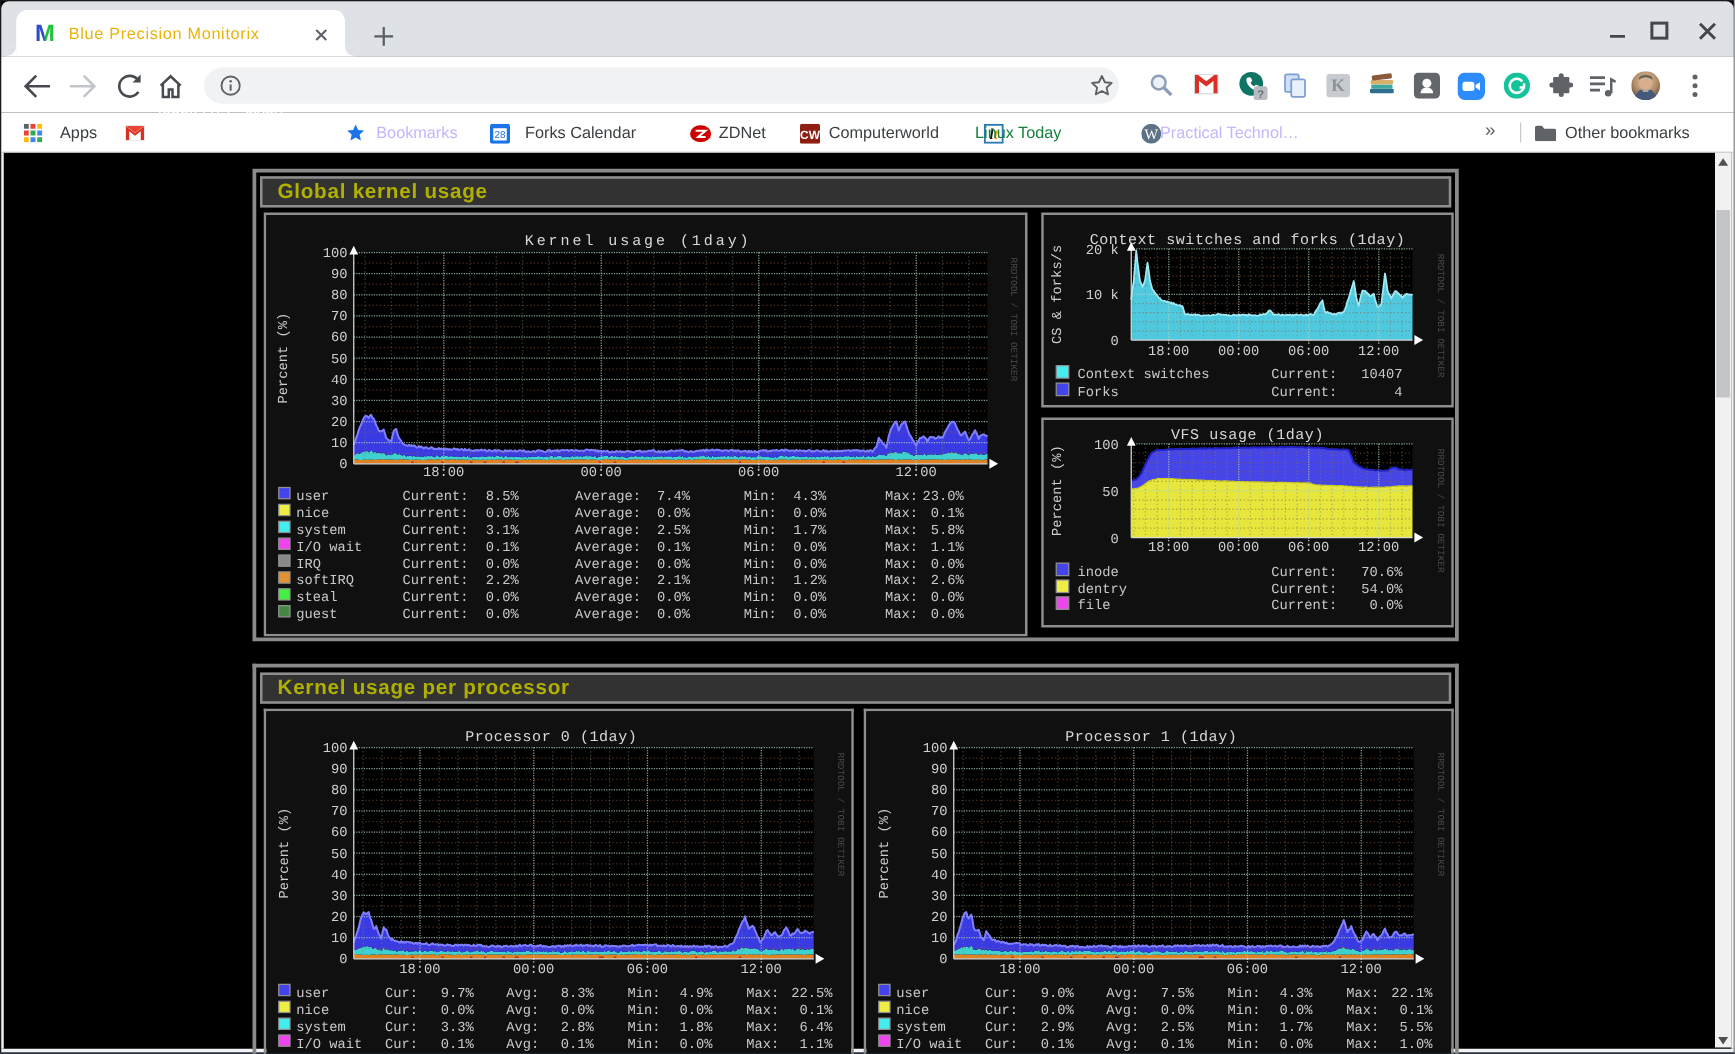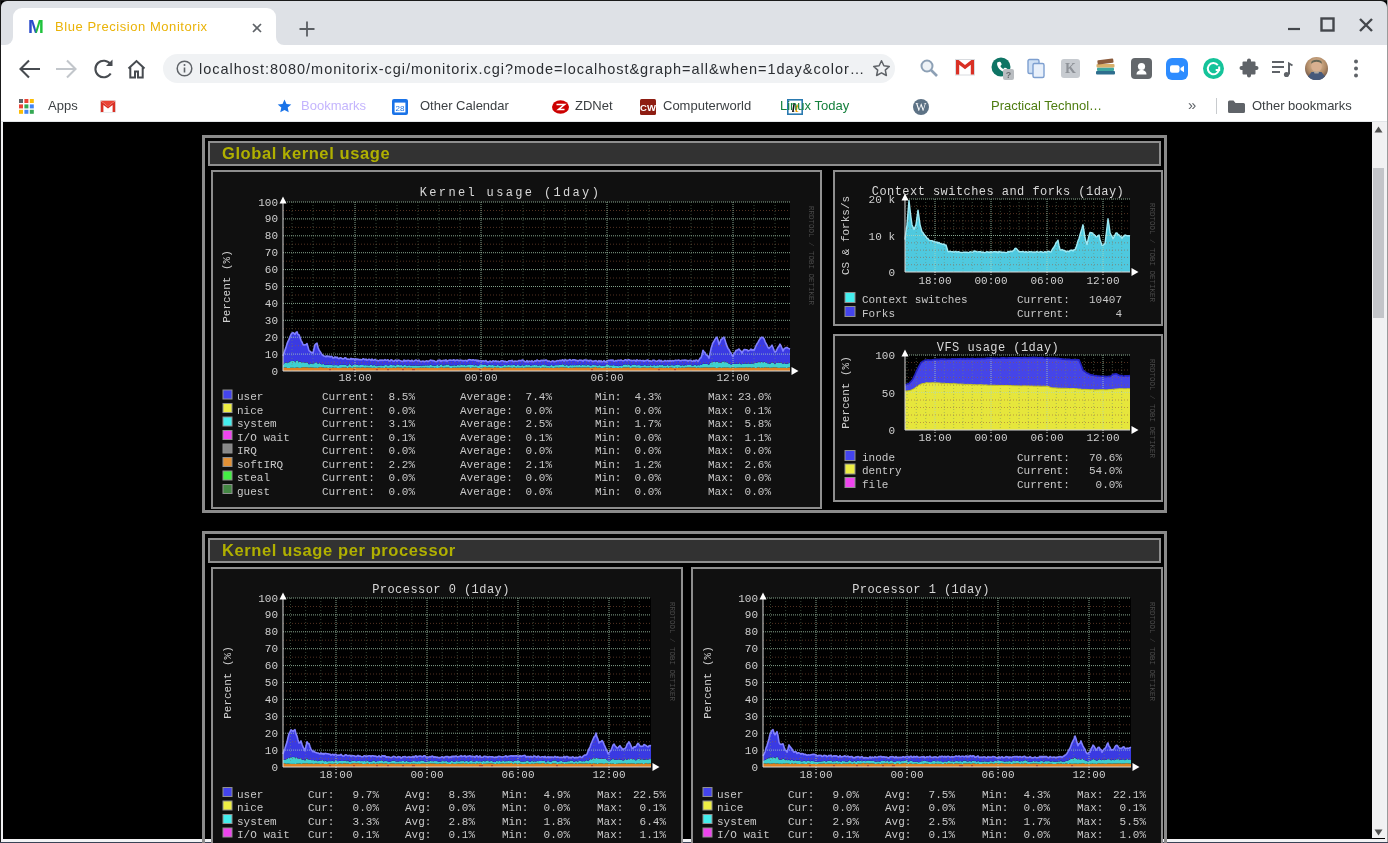--- a/index.html
+++ b/index.html
@@ -42,21 +42,20 @@
 <path d="M92.5 8.2A8.3 8.3 0 1 0 92.7 17.5" stroke="#474b50" stroke-width="2.1" fill="none"></path>
 <path d="M94.5 3.5V10H88Z" fill="#474b50"></path>
 <path d="M110.5 12.5L118.5 5L126.5 12.5M112.3 11.3V21.5H117V15.5H120V21.5H124.7V11.3" stroke="#474b50" stroke-width="2" fill="none"></path>
 </svg>
     <div style="position:absolute;left:163px;top:54px;width:732px;height:29px;background:#f0f2f4;border-radius:15px"></div>
     <svg style="position:absolute;left:176px;top:60px" width="17" height="17">
       <circle cx="8.5" cy="8.5" r="7.3" stroke="#5f6368" stroke-width="1.5" fill="none"></circle>
       <path d="M8.5 7.5V12.5" stroke="#5f6368" stroke-width="1.6"></path>
       <circle cx="8.5" cy="5" r="1" fill="#5f6368"></circle>
     </svg>
-    <div style="position:absolute;left:199px;top:61px;font:14.5px 'Liberation Sans',sans-serif;color:#2b2e32;letter-spacing:.97px">localhost:8080/monitorix-cgi/monitorix.cgi?mode=localhost&amp;graph=all&amp;when=1day&amp;color…</div>
     <svg style="position:absolute;left:872px;top:59px" width="19" height="19">
       <path d="M9.5 1.8l2.4 5 5.4.6-4 3.7 1.1 5.4-4.9-2.7-4.9 2.7 1.1-5.4-4-3.7 5.4-.6z" stroke="#5f6368" stroke-width="1.5" fill="none" stroke-linejoin="round"></path>
     </svg>
     <svg style="position:absolute;left:918px;top:58px" width="21" height="21">
       <circle cx="9" cy="8" r="5.5" stroke="#8da0b5" stroke-width="2" fill="#eef2f6"></circle>
       <path d="M13 12L19 18" stroke="#8da0b5" stroke-width="2.6"></path>
     </svg>
     <svg style="position:absolute;left:955px;top:59px" width="20" height="17">
       <rect x="0.5" y="0.5" width="19" height="15.5" fill="#fff" stroke="#d8dbdf" stroke-width="1"></rect>
       <path d="M1 1v14.5h3.2V5.8l5.8 4.4l5.8-4.4v9.7H19V1h-2.6L10 5.9L3.6 1Z" fill="#d93025"></path>
@@ -144,41 +143,41 @@
     <div style="position:absolute;top:84px;font:13px 'Liberation Sans',sans-serif;color:#ffffff;left:126px">Inbox (16) - sjvn0…</div>
     <svg style="position:absolute;left:277px;top:99px" width="15" height="15">
       <path d="M7.5 0.5l2 4.4 4.8.5-3.6 3.2 1 4.7-4.2-2.4-4.2 2.4 1-4.7L0.7 5.4l4.8-.5z" fill="#1a73e8"></path>
     </svg>
     <div style="position:absolute;top:98px;font:13px 'Liberation Sans',sans-serif;color:#c4b5fd;left:301px">Bookmarks</div>
     <svg style="position:absolute;left:392px;top:99px" width="16" height="16">
       <rect width="16" height="16" rx="2" fill="#1a73e8"></rect>
       <rect x="2.6" y="3.6" width="10.8" height="9.8" fill="#fff"></rect>
       <text x="8" y="11.6" text-anchor="middle" font-family="'Liberation Sans',sans-serif" font-size="8" fill="#1a73e8">28</text>
     </svg>
-    <div style="position:absolute;top:98px;font:13px 'Liberation Sans',sans-serif;color:#3c4043;left:420px">Other Calendar</div>
+    <div style="position:absolute;top:98px;font:13px 'Liberation Sans',sans-serif;color:#3c4043;left:420px">Forks Calendar</div>
     <svg style="position:absolute;left:552px;top:100px" width="17" height="14">
       <ellipse cx="8.5" cy="7" rx="8.5" ry="6.8" fill="#c00"></ellipse>
       <path d="M4.5 4.5h8l-6 5h6" stroke="#fff" stroke-width="1.6" fill="none"></path>
     </svg>
     <div style="position:absolute;top:98px;font:13px 'Liberation Sans',sans-serif;color:#3c4043;left:575px">ZDNet</div>
     <svg style="position:absolute;left:640px;top:99px" width="16" height="16">
       <rect width="16" height="16" rx="1.5" fill="#8e1d12"></rect>
       <text x="8" y="12" text-anchor="middle" font-family="'Liberation Sans',sans-serif" font-weight="bold" font-size="9.5" fill="#fff">CW</text>
     </svg>
     <div style="position:absolute;top:98px;font:13px 'Liberation Sans',sans-serif;color:#3c4043;left:663px">Computerworld</div>
     <svg style="position:absolute;left:787px;top:99px" width="16" height="16">
       <rect x="0.8" y="0.8" width="14.4" height="14.4" fill="#fff" stroke="#2a7ab0" stroke-width="1.6"></rect>
       <text x="8" y="12.5" text-anchor="middle" font-family="'Liberation Serif',serif" font-weight="bold" font-style="italic" font-size="12" fill="#111">l<tspan fill="#e8a000">t</tspan></text>
     </svg>
     <div style="position:absolute;top:98px;font:13px 'Liberation Sans',sans-serif;color:#15803d;left:780px">Linux Today</div>
     <svg style="position:absolute;left:913px;top:99px" width="16" height="16">
       <circle cx="8" cy="8" r="8" fill="#5d7285"></circle>
       <text x="8" y="12.2" text-anchor="middle" font-family="'Liberation Serif',serif" font-size="11.5" fill="#fff">W</text>
     </svg>
-    <div style="position:absolute;top:98px;font:13px 'Liberation Sans',sans-serif;color:#4d7c0f;left:991px">Practical Technol…</div>
+    <div style="position:absolute;top:98px;font:13px 'Liberation Sans',sans-serif;color:#c4b5fd;left:928px">Practical Technol…</div>
     <div style="position:absolute;top:96px;left:1188px;font:15px 'Liberation Sans',sans-serif;color:#5f6368">»</div>
     <div style="position:absolute;left:1216px;top:98px;width:1px;height:16px;background:#c8cbce"></div>
     <svg style="position:absolute;left:1228px;top:100px" width="17" height="13">
       <path d="M0 2a1.5 1.5 0 0 1 1.5-1.5h4L7.5 3h8A1.5 1.5 0 0 1 17 4.5v7a1.5 1.5 0 0 1-1.5 1.5h-14A1.5 1.5 0 0 1 0 11.5Z" fill="#5f6368"></path>
     </svg>
     <div style="position:absolute;top:98px;font:13px 'Liberation Sans',sans-serif;color:#3c4043;left:1252px">Other bookmarks</div>
     <div style="position:absolute;left:202px;top:135px;width:965px;height:378px;border:3px solid #8a8a8a;box-sizing:border-box"></div>
     <div style="position:absolute;left:208px;top:141px;width:953px;height:25px;background:#323232;border:2px solid #8e8e8e;box-sizing:border-box"></div>
     <div style="position:absolute;left:222px;top:144px;font:bold 16.5px 'Liberation Sans',sans-serif;letter-spacing:.6px;color:#b0b000">Global kernel usage</div>
     <div style="position:absolute;left:211px;top:170px;width:611px;height:339px;border:2px solid #8e8e8e;box-sizing:border-box"></div>

